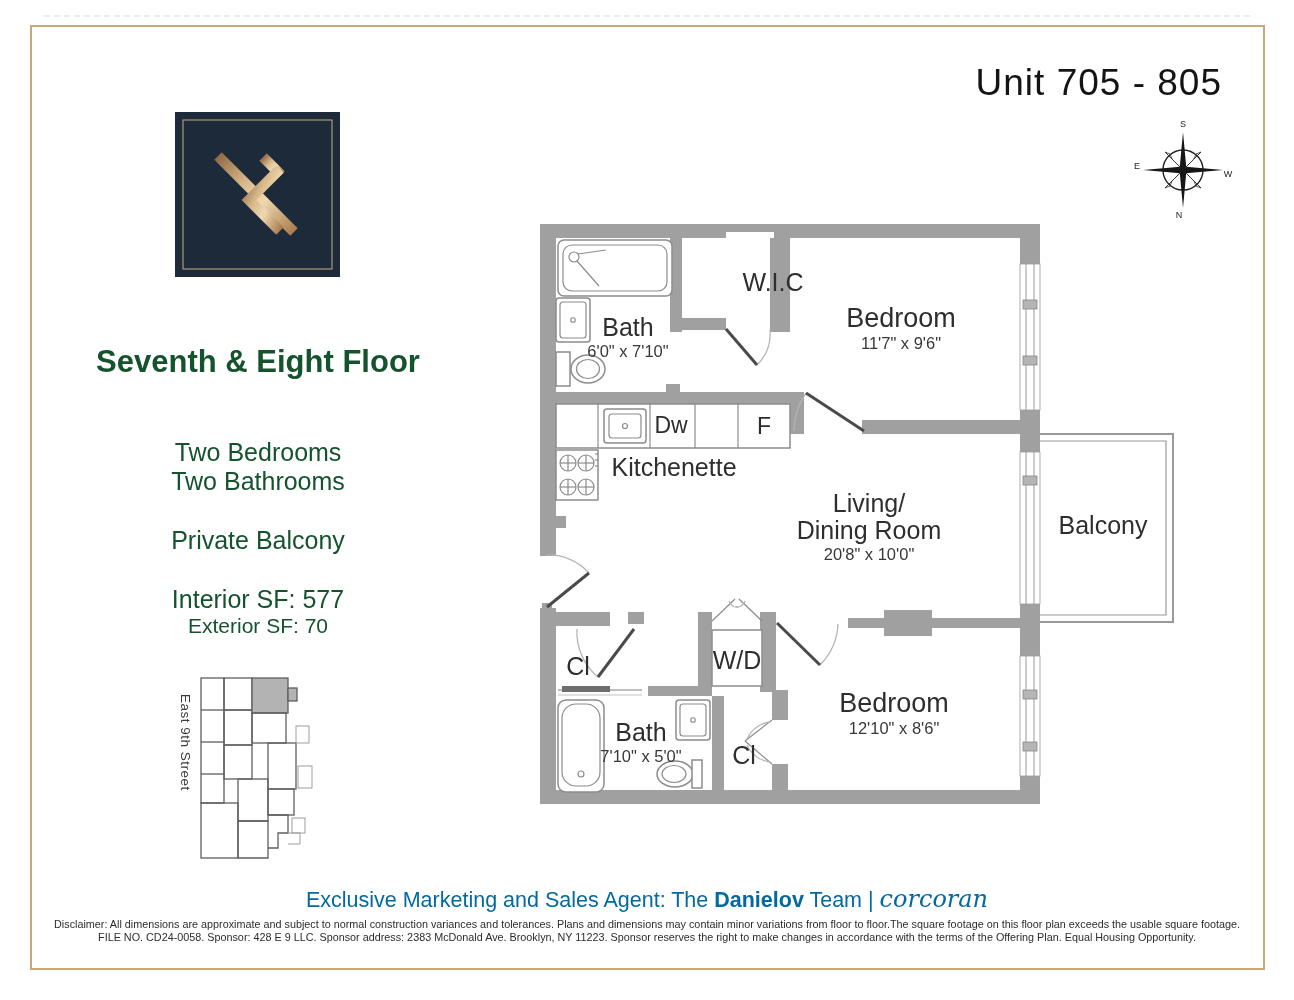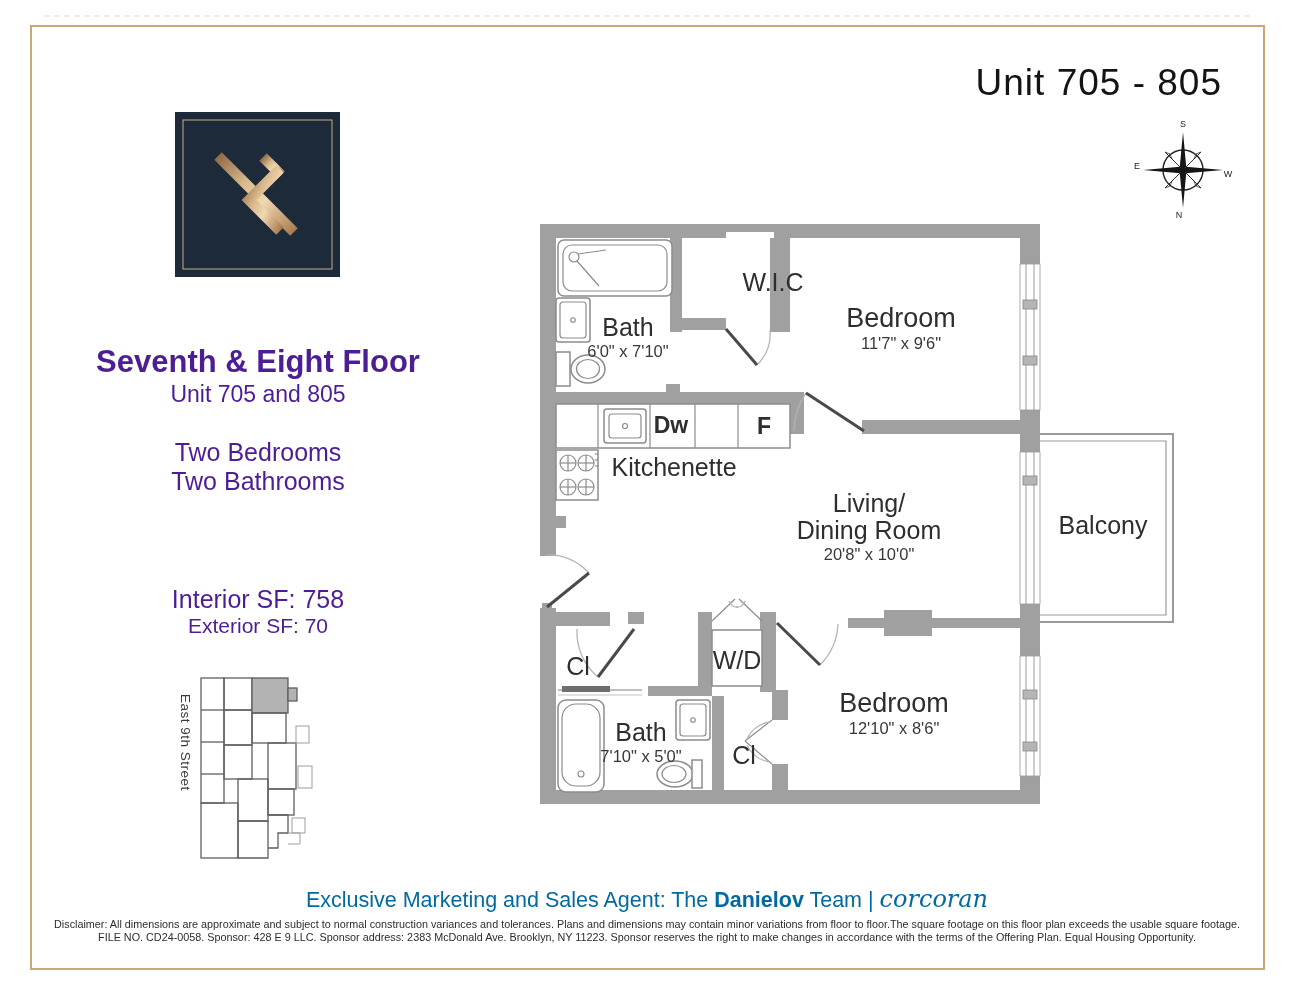--- a/index.html
+++ b/index.html
@@ -6,37 +6,37 @@
   #canvas{position:relative;width:1294px;height:1000px;background:#ffffff;overflow:hidden;
           font-family:"Liberation Sans", sans-serif;color:#1b1b1b;}
   .abs{position:absolute;}
   
   #frame{left:30px;top:25px;width:1231px;height:941px;border:2px solid #c9a877;}
   #top-dashes{left:44px;top:15px;width:1206px;border-top:2px dashed #ececec;}
   
   #unit-title{left:822px;top:62px;width:400px;text-align:right;font-size:37px;font-weight:500;
               letter-spacing:1px;color:#141414;}
   
-  .lp{left:40px;width:436px;text-align:center;color:#4c1d95;}
+  .lp{left:40px;width:436px;text-align:center;color:#14532d;}
   #lp-heading{top:344px;font-size:31px;font-weight:600;}
   #lp-sub{top:381px;font-size:23px;font-weight:500;}
   #lp-bed{top:438px;font-size:25px;font-weight:500;}
   #lp-bath{top:467px;font-size:25px;font-weight:500;}
   #lp-balcony{top:526px;font-size:25px;font-weight:500;}
   #lp-int{top:585px;font-size:25px;font-weight:500;}
   #lp-ext{top:614px;font-size:21px;font-weight:500;}
   
   #street-label{left:178px;top:694px;font-size:13.5px;color:#3c3c3c;letter-spacing:.5px;
                 writing-mode:vertical-rl;}
   
   .room{transform:translate(-50%,-50%);text-align:center;color:#2e2e2e;white-space:nowrap;}
   .room .nm{font-size:25px;font-weight:500;line-height:1.08;}
   .room .nm.big{font-size:27px;}
   .room .dims{font-size:16.5px;font-weight:400;color:#383838;margin-top:1px;}
-  .room .sm{font-size:23px;font-weight:700;}
+  .room .sm{font-size:23px;font-weight:400;}
   
   .cdir{font-size:9px;color:#222;transform:translate(-50%,-50%);}
   
   #agent-line{left:0;top:885px;width:1294px;text-align:center;font-size:21.5px;color:#0369a1;}
   #agent-line b{font-weight:700;}
   #brand{font-family:"DejaVu Serif", serif;font-style:italic;font-size:24px;}
   #disclaimer{left:36px;top:918px;width:1222px;text-align:center;font-size:10.8px;line-height:1.18;color:#2c2c2c;}
   svg{display:block;}
   .wall{fill:#a0a0a0;stroke:none;}
   .fixt{fill:#ffffff;stroke:#8c8c8c;stroke-width:1.5;}
@@ -89,24 +89,24 @@
         <path d="M46,122 L46,45"></path>
         <path d="M43,44 L119,120"></path>
         <path d="M118,122 L118,45"></path>
         <path d="M88,45 L106,63"></path>
         <path d="M105,57 L74,88 L105,119"></path>
       </g>
     </svg>
   </div>
 
   <div class="abs lp" id="lp-heading">Seventh &amp; Eight Floor</div>
-  <div class="abs lp" id="lp-sub">Unit 705 and 805</div>
   <div class="abs lp" id="lp-bed">Two Bedrooms</div>
   <div class="abs lp" id="lp-bath">Two Bathrooms</div>
-  <div class="abs lp" id="lp-int">Interior SF: 758</div>
+  <div class="abs lp" id="lp-balcony">Private Balcony</div>
+  <div class="abs lp" id="lp-int">Interior SF: 577</div>
   <div class="abs lp" id="lp-ext">Exterior SF: 70</div>
 
   <div class="abs" id="street-label">East 9th Street</div>
   <div class="abs" style="left:196px;top:668px;">
     <svg width="122" height="196" viewBox="0 0 122 196">
       <g fill="none" stroke="#5f5f5f" stroke-width="1.3">
         <rect x="5" y="10" width="23" height="125"></rect>
         <line x1="5" y1="42" x2="28" y2="42"></line>
           <line x1="5" y1="74" x2="28" y2="74"></line>
           <line x1="5" y1="106" x2="28" y2="106"></line>

